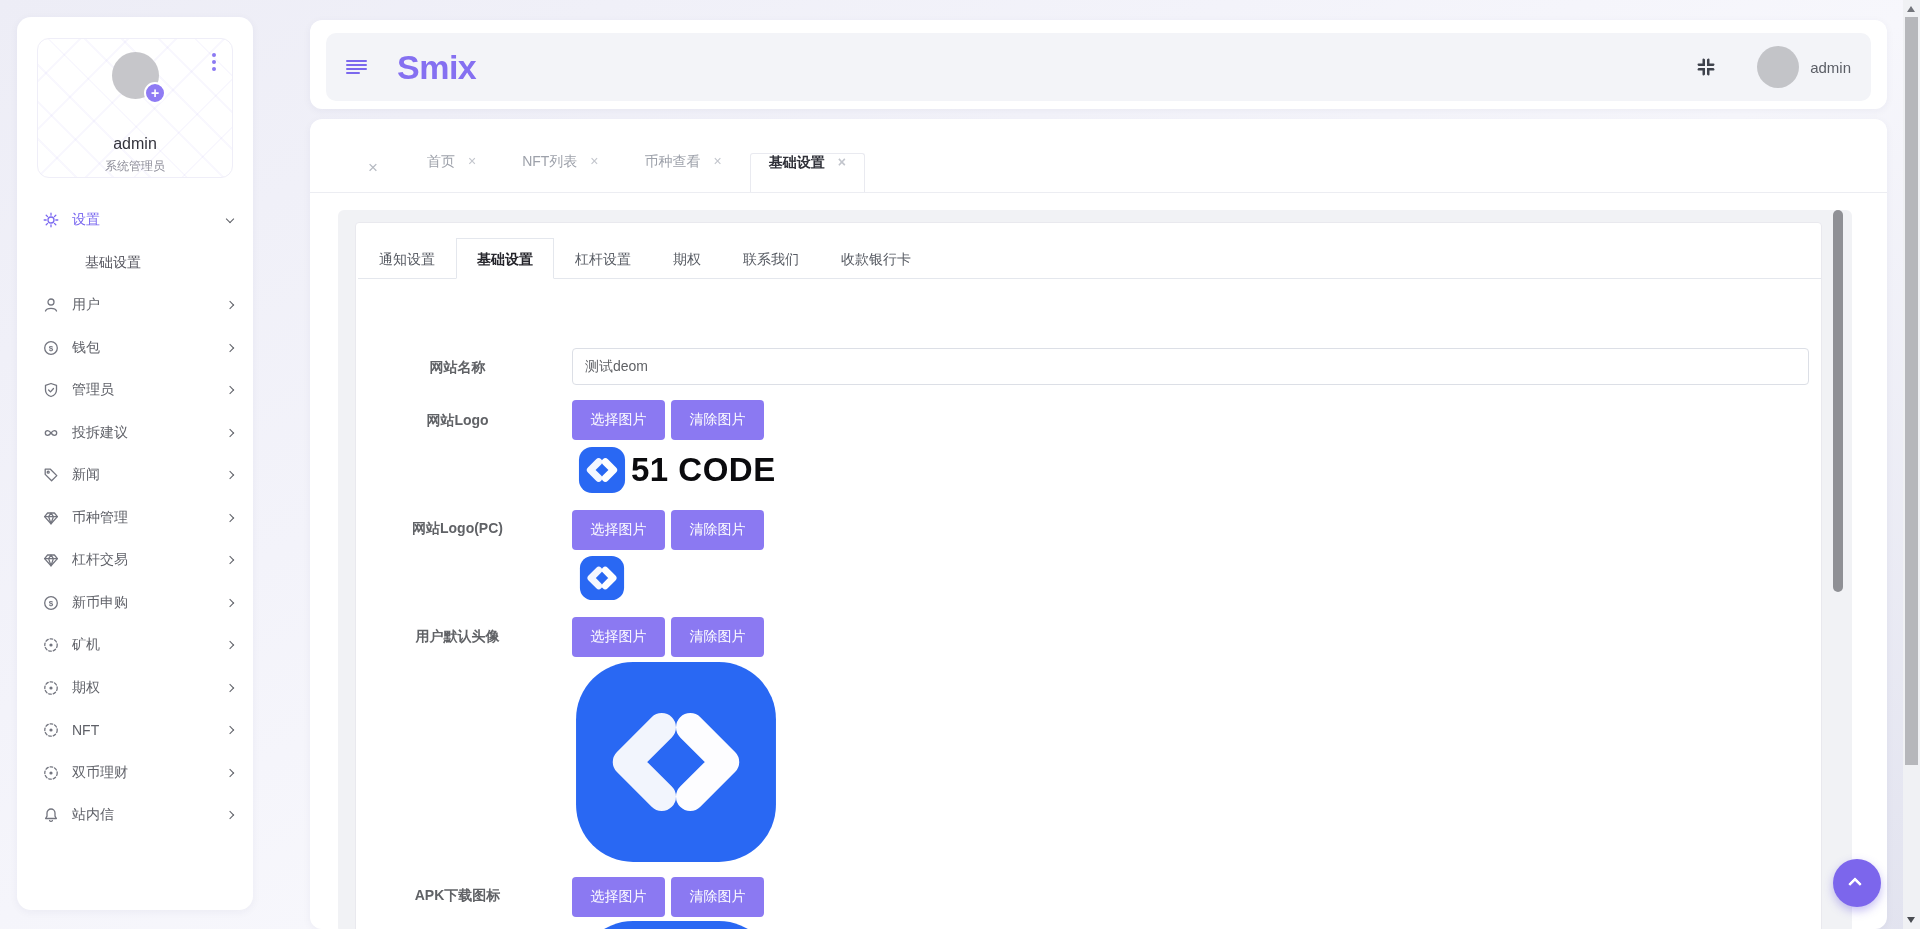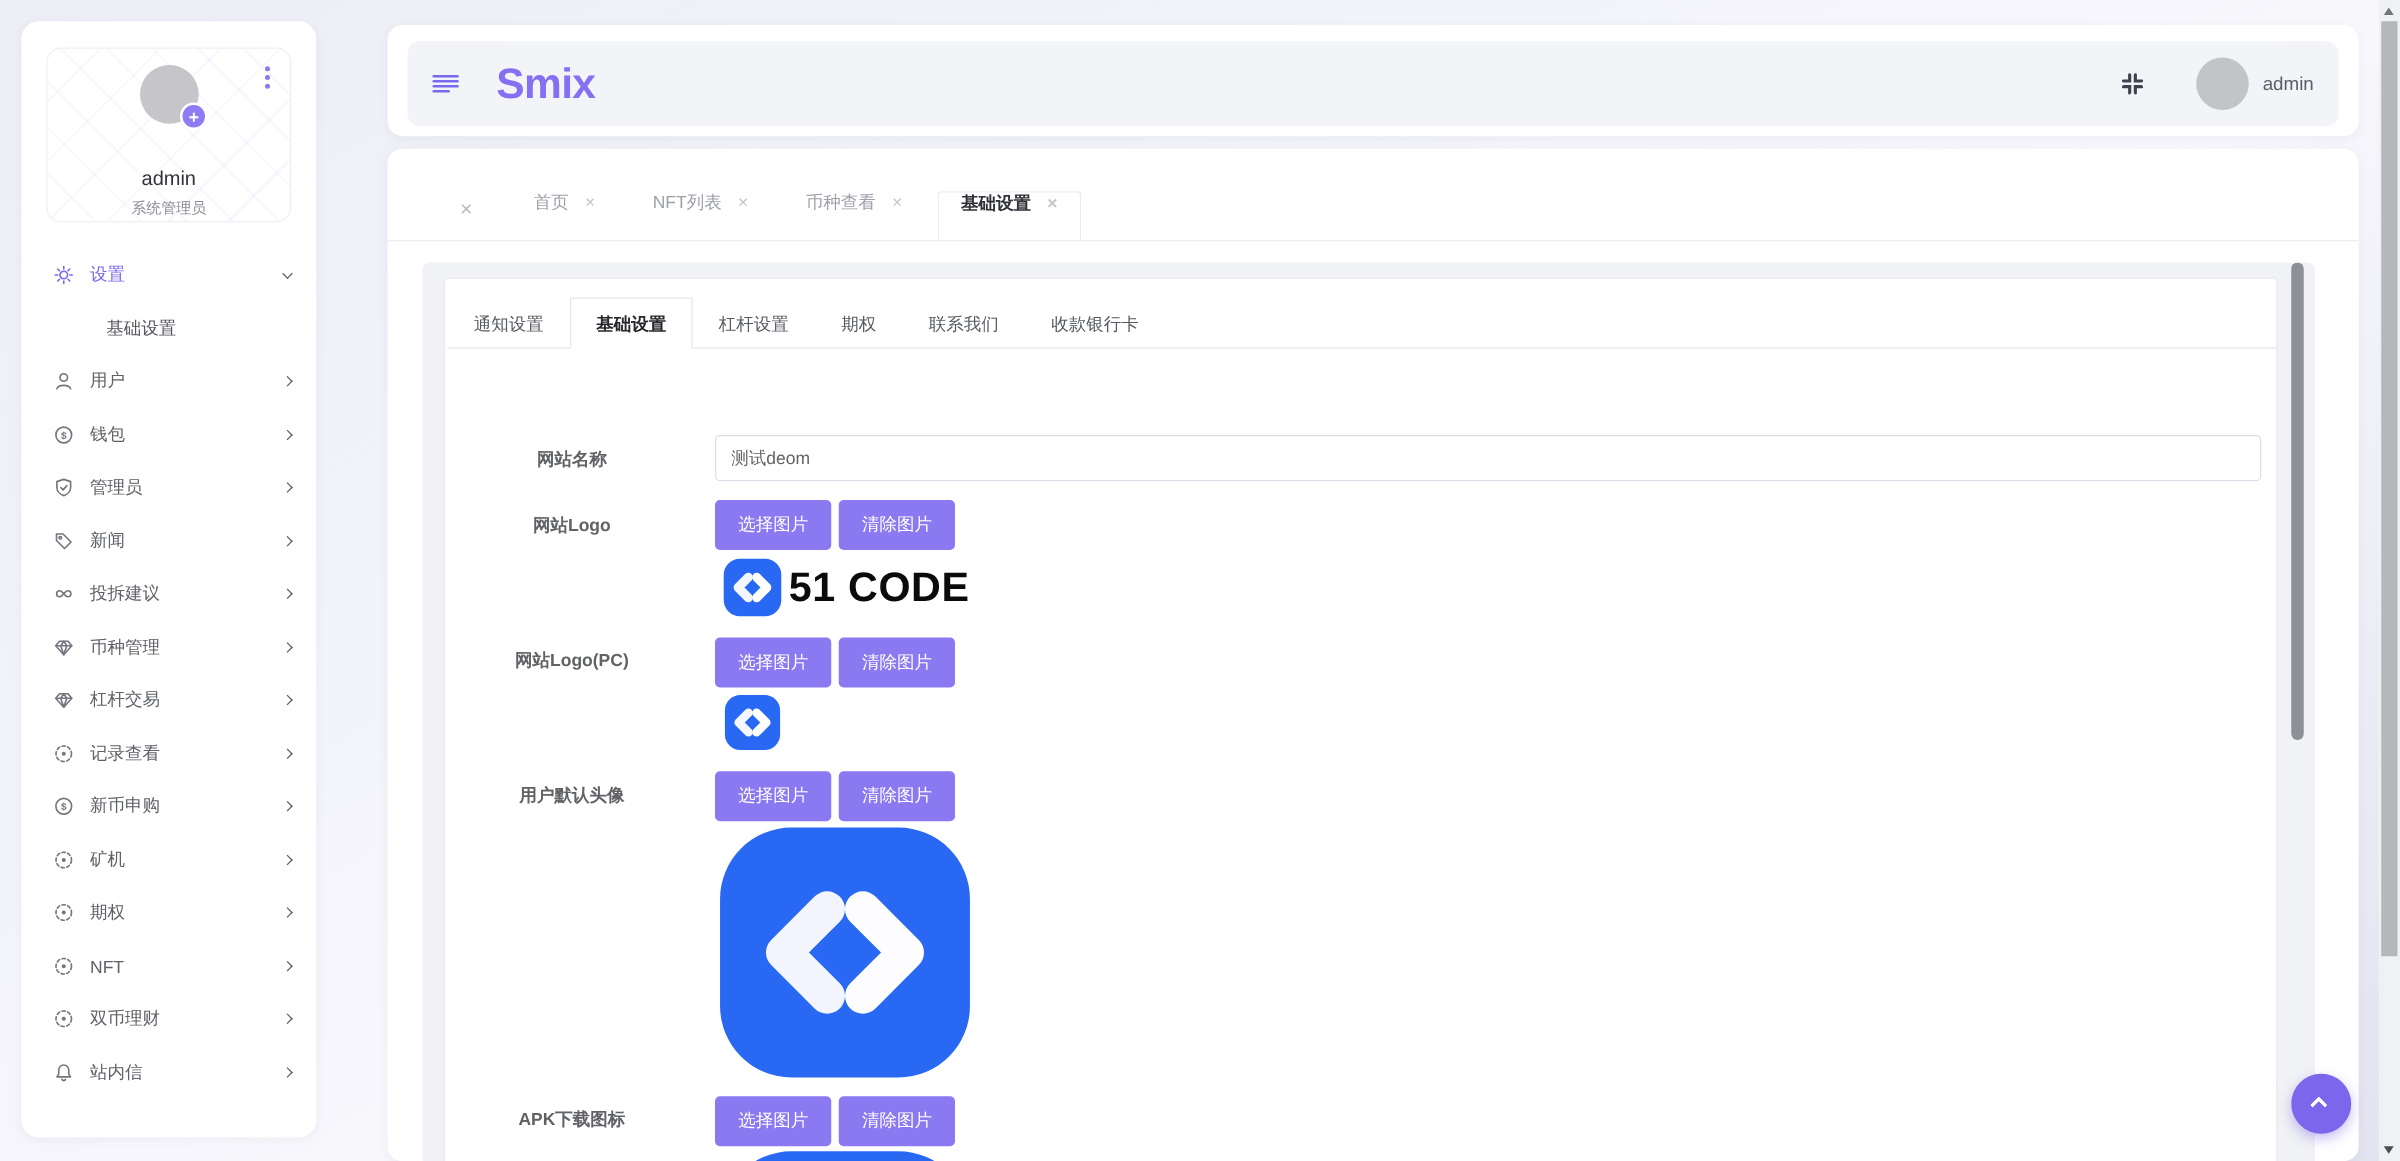--- a/index.html
+++ b/index.html
@@ -173,55 +173,47 @@
       <div class="mi">
         <svg class="micon" viewBox="0 0 16 16">
             <path class="st" d="M8 1.5l5.5 1.8v4.6c0 3.4-3.1 5.8-5.5 6.6-2.4-.8-5.5-3.2-5.5-6.6V3.3z"></path>
             <path class="st" d="M5.6 8l1.9 1.9 3-3.4"></path>
           </svg>
         <span class="mlabel">管理员</span>
         <span class="chev"></span>
       </div>
       <div class="mi">
         <svg class="micon" viewBox="0 0 16 16">
+            <path class="st" d="M8 8c-1.2-1.6-2-2.4-3.3-2.4a2.4 2.4 0 0 0 0 4.8C6 10.4 6.8 9.6 8 8zm0 0c1.2 1.6 2 2.4 3.3 2.4a2.4 2.4 0 0 0 0-4.8C10 5.6 9.2 6.4 8 8z"></path>
+          </svg>
+        <span class="mlabel">投拆建议</span>
+        <span class="chev"></span>
+      </div>
+      <div class="mi">
+        <svg class="micon" viewBox="0 0 16 16">
             <path class="st" d="M2.2 2.2h5.2l6.4 6.4-5.2 5.2-6.4-6.4z"></path>
             <circle class="st" cx="5.2" cy="5.2" r="1"></circle>
           </svg>
         <span class="mlabel">新闻</span>
         <span class="chev"></span>
       </div>
       <div class="mi">
         <svg class="micon" viewBox="0 0 16 16">
-            <path class="st" d="M8 8c-1.2-1.6-2-2.4-3.3-2.4a2.4 2.4 0 0 0 0 4.8C6 10.4 6.8 9.6 8 8zm0 0c1.2 1.6 2 2.4 3.3 2.4a2.4 2.4 0 0 0 0-4.8C10 5.6 9.2 6.4 8 8z"></path>
-          </svg>
-        <span class="mlabel">投拆建议</span>
-        <span class="chev"></span>
-      </div>
-      <div class="mi">
-        <svg class="micon" viewBox="0 0 16 16">
             <path class="st" d="M4.6 3h6.8l3 3.6L8 13.8 1.6 6.6z"></path>
             <path class="st" d="M1.6 6.6h12.8M8 13.8L5.6 6.6 8 3l2.4 3.6z"></path>
           </svg>
         <span class="mlabel">币种管理</span>
         <span class="chev"></span>
       </div>
       <div class="mi">
         <svg class="micon" viewBox="0 0 16 16">
             <path class="st" d="M4.6 3h6.8l3 3.6L8 13.8 1.6 6.6z"></path>
             <path class="st" d="M1.6 6.6h12.8M8 13.8L5.6 6.6 8 3l2.4 3.6z"></path>
           </svg>
         <span class="mlabel">杠杆交易</span>
-        <span class="chev"></span>
-      </div>
-      <div class="mi">
-        <svg class="micon" viewBox="0 0 16 16">
-            <circle class="st" cx="8" cy="8" r="6.2" stroke-dasharray="2.6 2"></circle>
-            <circle class="dot" cx="8" cy="8" r="1.6"></circle>
-          </svg>
-        <span class="mlabel">记录查看</span>
         <span class="chev"></span>
       </div>
       <div class="mi">
         <svg class="micon" viewBox="0 0 16 16">
             <circle class="st" cx="8" cy="8" r="6.3"></circle>
             <text class="tx" x="8" y="11" text-anchor="middle">$</text>
           </svg>
         <span class="mlabel">新币申购</span>
         <span class="chev"></span>
       </div>

